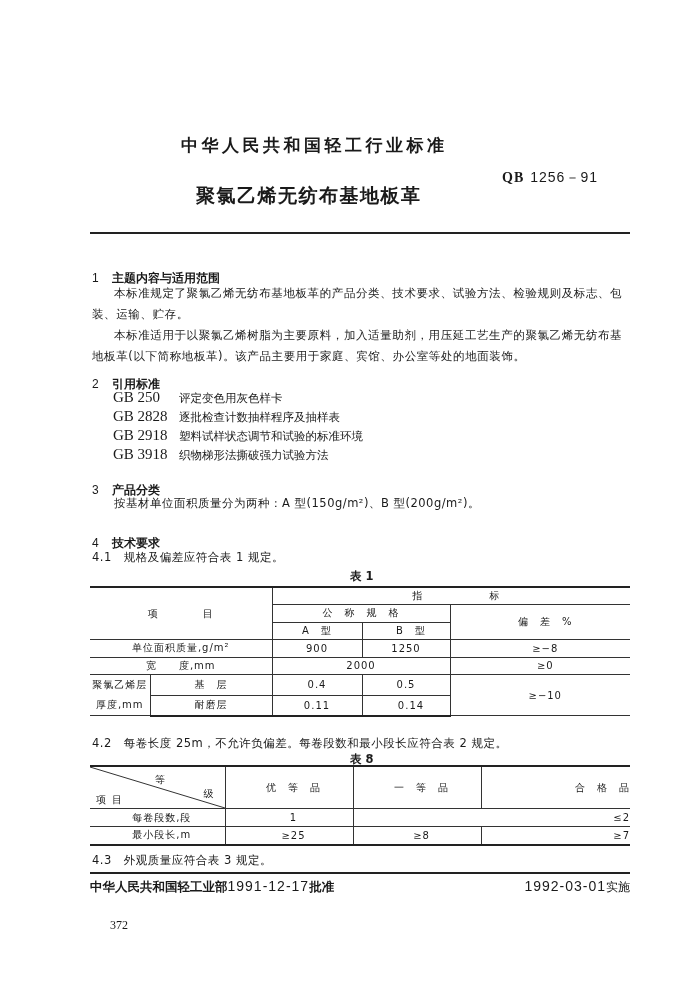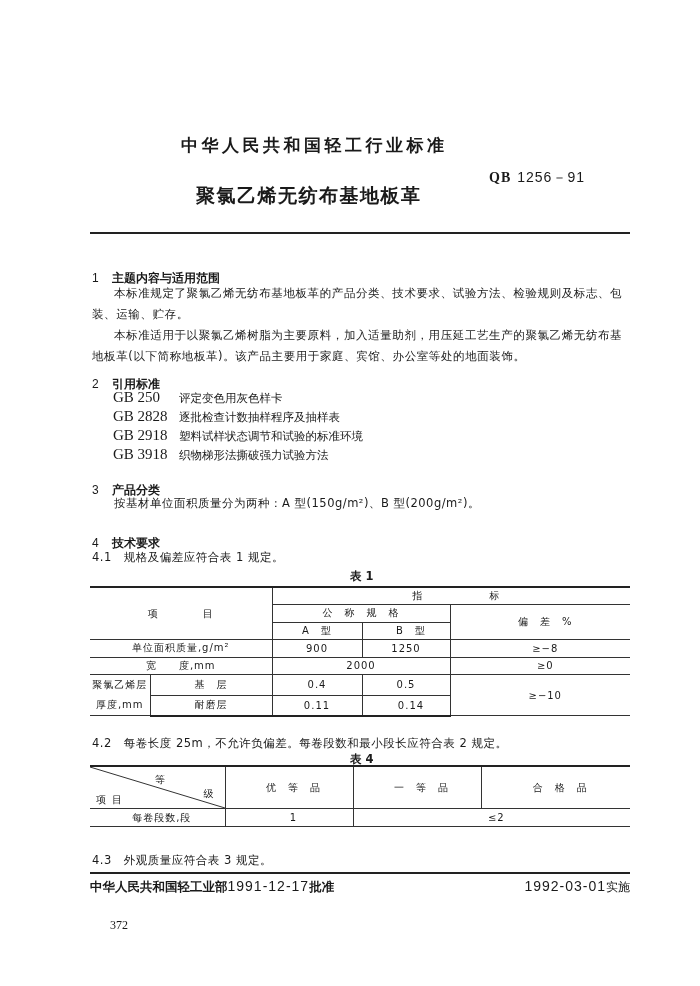--- a/index.html
+++ b/index.html
@@ -13,21 +13,21 @@
   .abs { position: absolute; }
   .org {
     left: 181px; top: 134px;
     font-size: 17px; font-weight: bold; letter-spacing: 3.5px;
   }
   .std-no {
     left: 489px; top: 169px;
     font-size: 14px; letter-spacing: 1px;
     font-family: "Liberation Sans", sans-serif;
   }
-  .std-no b { font-family: "Liberation Serif", serif; font-weight: bold; margin-right: 6px; }
+  .std-no b { font-family: "Liberation Serif", serif; font-weight: bold; margin-right: 6px; margin-left: 13px; }
   .title {
     left: 196px; top: 183px;
     font-size: 19px; font-weight: bold; letter-spacing: 1.5px;
   }
   .rule { left: 90px; width: 540px; height: 2px; background: #222; }
   .sec {
     left: 92px; font-size: 12px; font-weight: bold; margin-top: 12px;
   }
   .sec .num { display: inline-block; width: 20px; font-weight: normal; font-family: "Liberation Sans", sans-serif; }
   .para {
@@ -47,21 +47,21 @@
   .t1 { left: 90px; top: 586px; width: 540px; }
   .t1 td:first-child { border-left: none; }
   .t1 tr td:last-child { border-right: none; padding-left: 10px; }
   .t1 .toprow td { border-top: 2px solid #222; }
   .t1 .botrow td { border-bottom: 2px solid #222; }
   .t2 { left: 90px; top: 765px; width: 540px; }
   .t2 td { height: 18px; padding-left: 9px; }
   .t2 .toprow td { border-top: 2px solid #222; }
   .t2 .botrow td { border-bottom: 2px solid #222; }
   .t2 td:first-child { border-left: none; }
-  .t2 tr td:last-child { border-right: none; }
+  .t2 tr td:last-child { border-right: none; text-align: right; }
   .diag { position: relative; height: 41px; }
   .diag svg { position: absolute; left: 0; top: 0; }
   .diag .d-top { position: absolute; left: 65px; top: 6px; font-size: 10px; }
   .diag .d-right { position: absolute; right: 10px; top: 20px; font-size: 10px; }
   .diag .d-left { position: absolute; left: 6px; top: 26px; font-size: 10px; letter-spacing: 6px; }
   .footer-l { left: 90px; top: 878px; font-size: 12.5px; font-weight: bold; }
   .footer-l .date { font-weight: normal; font-family: "Liberation Sans", sans-serif; font-size: 14px; letter-spacing: 1px; }
   .footer-r { right: 70px; top: 878px; font-size: 14px; letter-spacing: 1px; font-family: "Liberation Sans", sans-serif; }
   .footer-r span { font-size: 12px; letter-spacing: 0; font-family: "DejaVu Sans", sans-serif; }
   .pageno { left: 110px; top: 918px; font-size: 12px; font-family: "Liberation Serif", serif; }
@@ -136,21 +136,21 @@
   </tr>
   <tr class="botrow">
     <td>耐磨层</td>
     <td>0.11</td>
     <td>0.14</td>
   </tr>
 </tbody>
   </table>
 
 <div class="abs line" style="top:736px;">4.2　每卷长度 25m，不允许负偏差。每卷段数和最小段长应符合表 2 规定。</div>
-<div class="abs cap" style="left:350px; top:752px;">表 4</div>
+<div class="abs cap" style="left:350px; top:752px;">表 8</div>
 
 <table class="abs t2">
   <colgroup>
       <col style="width:135px">
       <col style="width:128px">
       <col style="width:128px">
       <col style="width:149px">
     </colgroup>
   <tbody>
       <tr class="toprow">
@@ -166,20 +166,26 @@
     </td>
     <td>优　等　品</td>
     <td>一　等　品</td>
     <td>合　格　品</td>
   </tr>
   <tr>
     <td>每卷段数,段</td>
     <td>1</td>
     <td colspan="2">≤2</td>
   </tr>
+  <tr class="botrow">
+    <td>最小段长,m</td>
+    <td>≥25</td>
+    <td>≥8</td>
+    <td>≥7</td>
+  </tr>
 </tbody>
   </table>
 
 <div class="abs line" style="top:853px;">4.3　外观质量应符合表 3 规定。</div>
 
 <div class="abs rule" style="top:872px;"></div>
 
 <div class="abs footer-l"><span>中华人民共和国轻工业部</span><span class="date">1991-12-17</span><span>批准</span></div>
 <div class="abs footer-r"><span style="font-family:'Liberation Sans',sans-serif;font-size:14px;letter-spacing:1px;">1992-03-01</span><span>实施</span></div>
 

